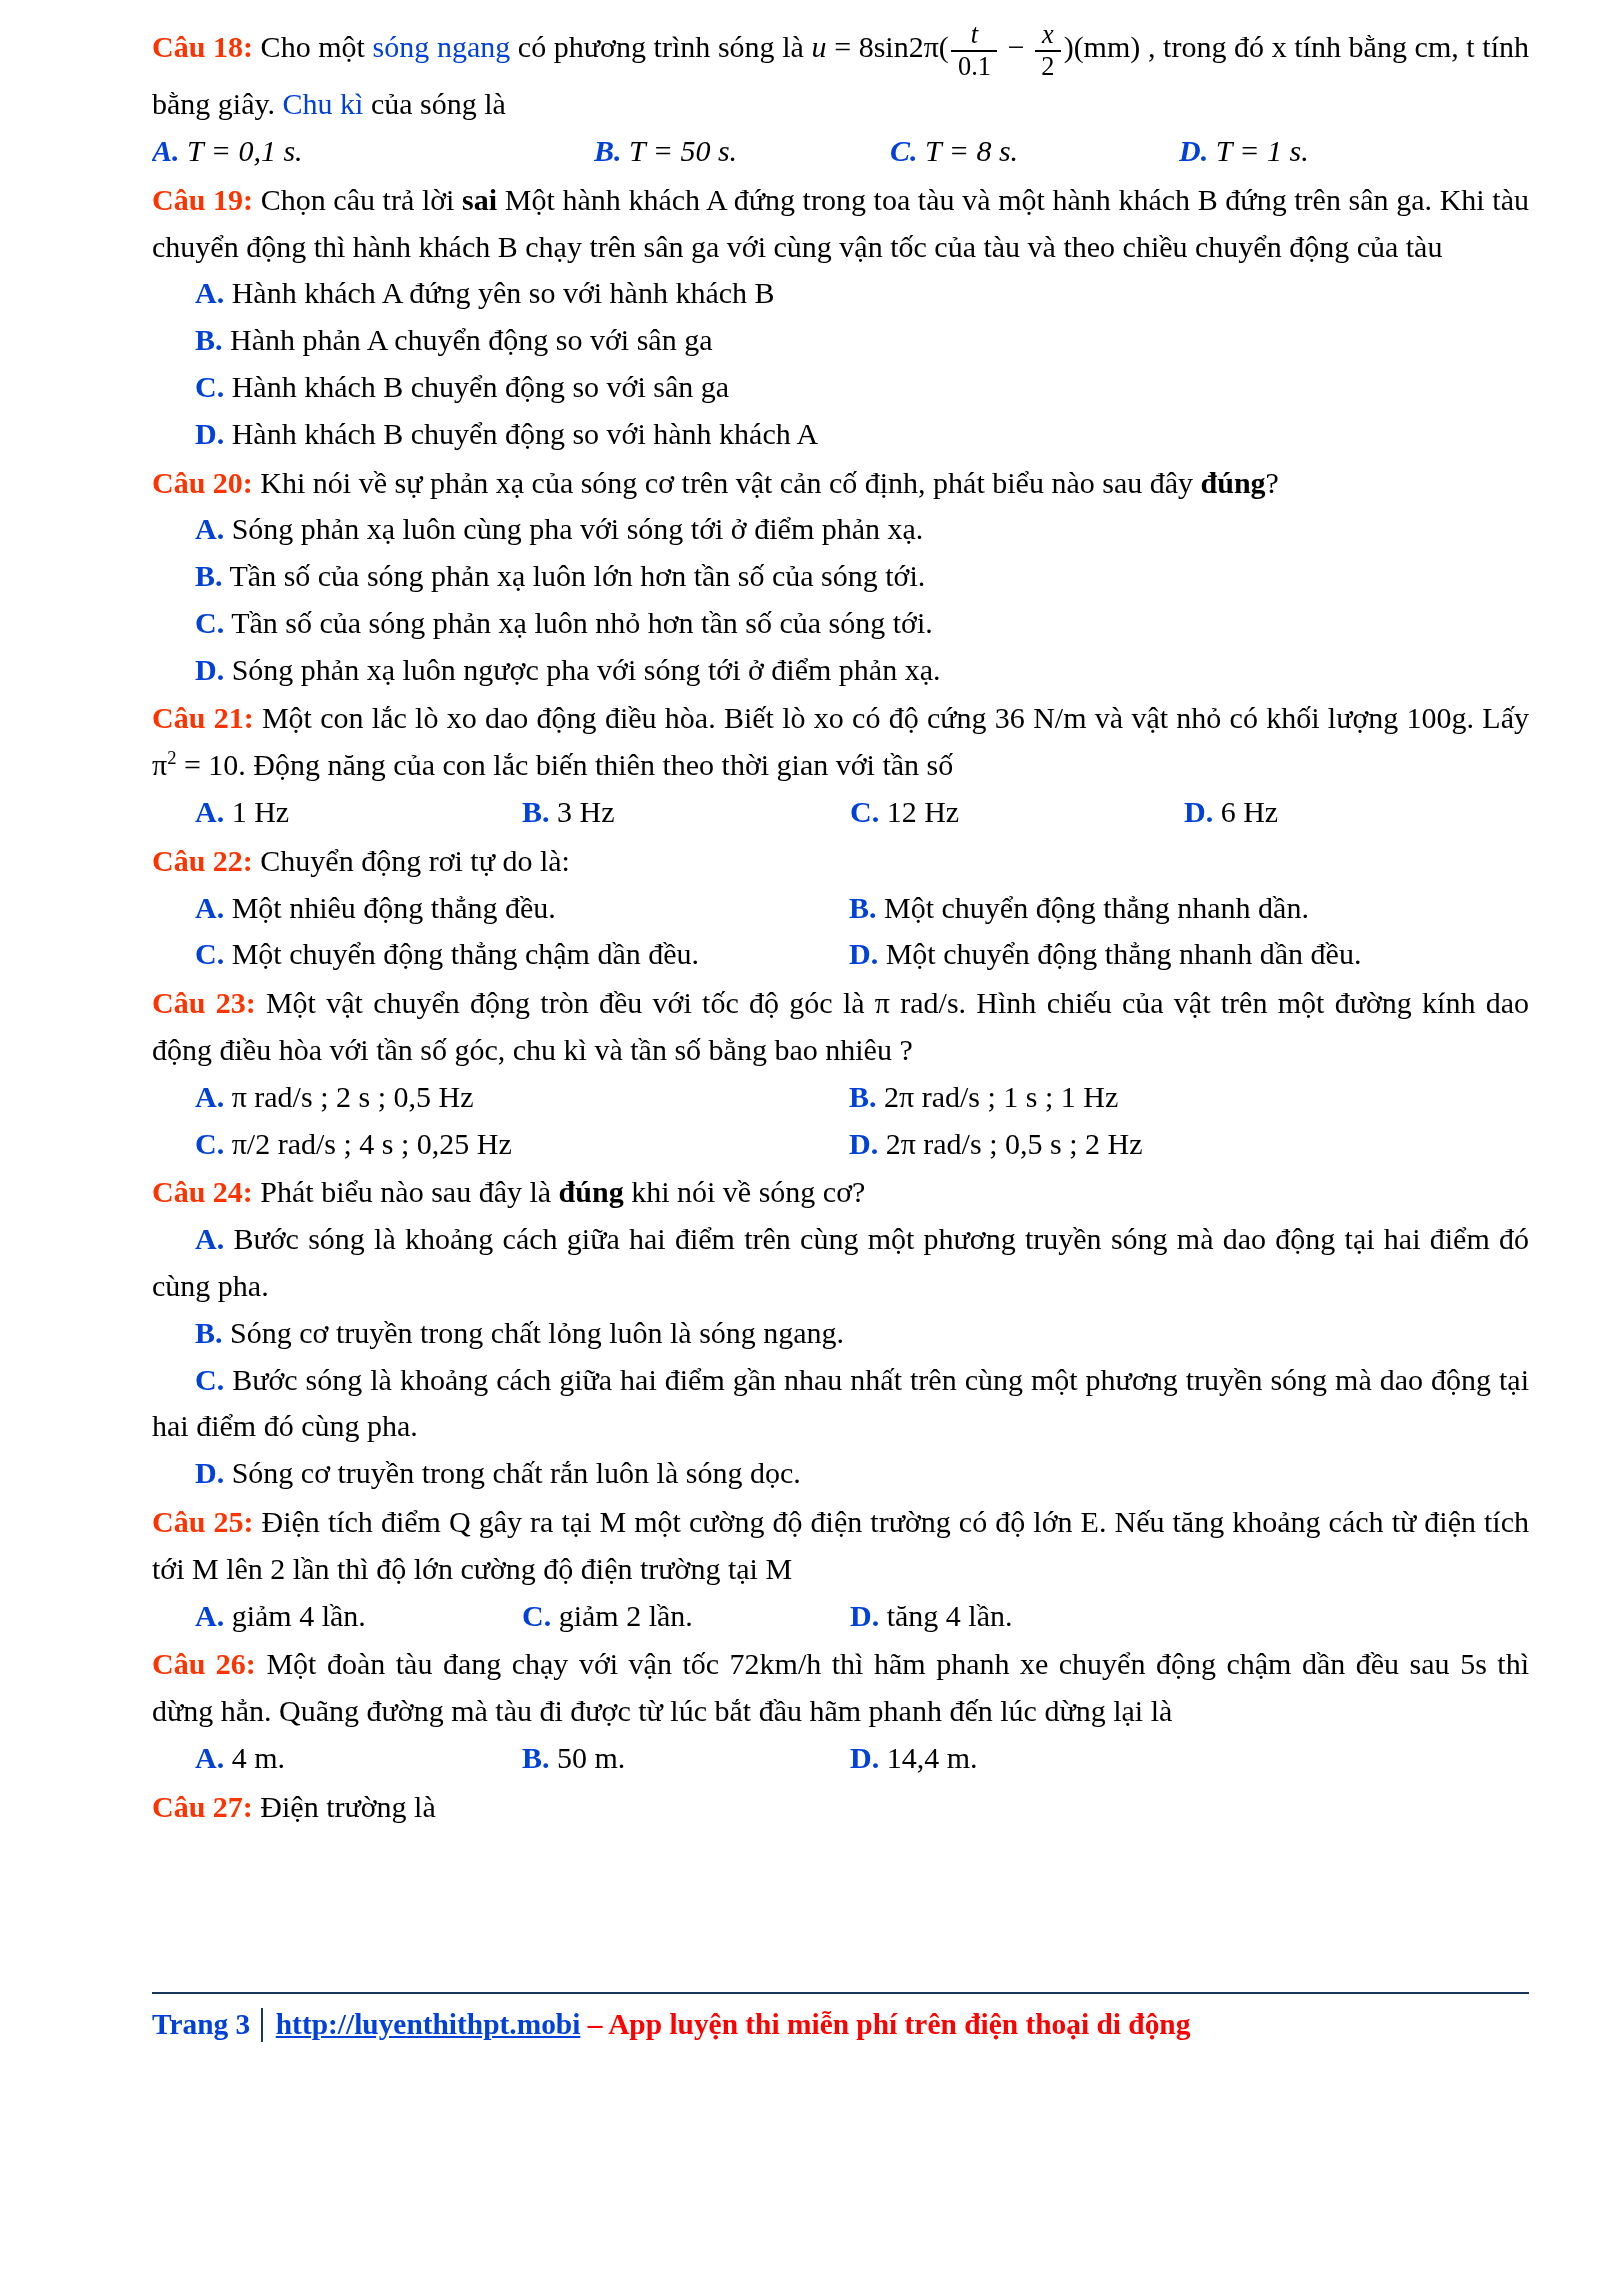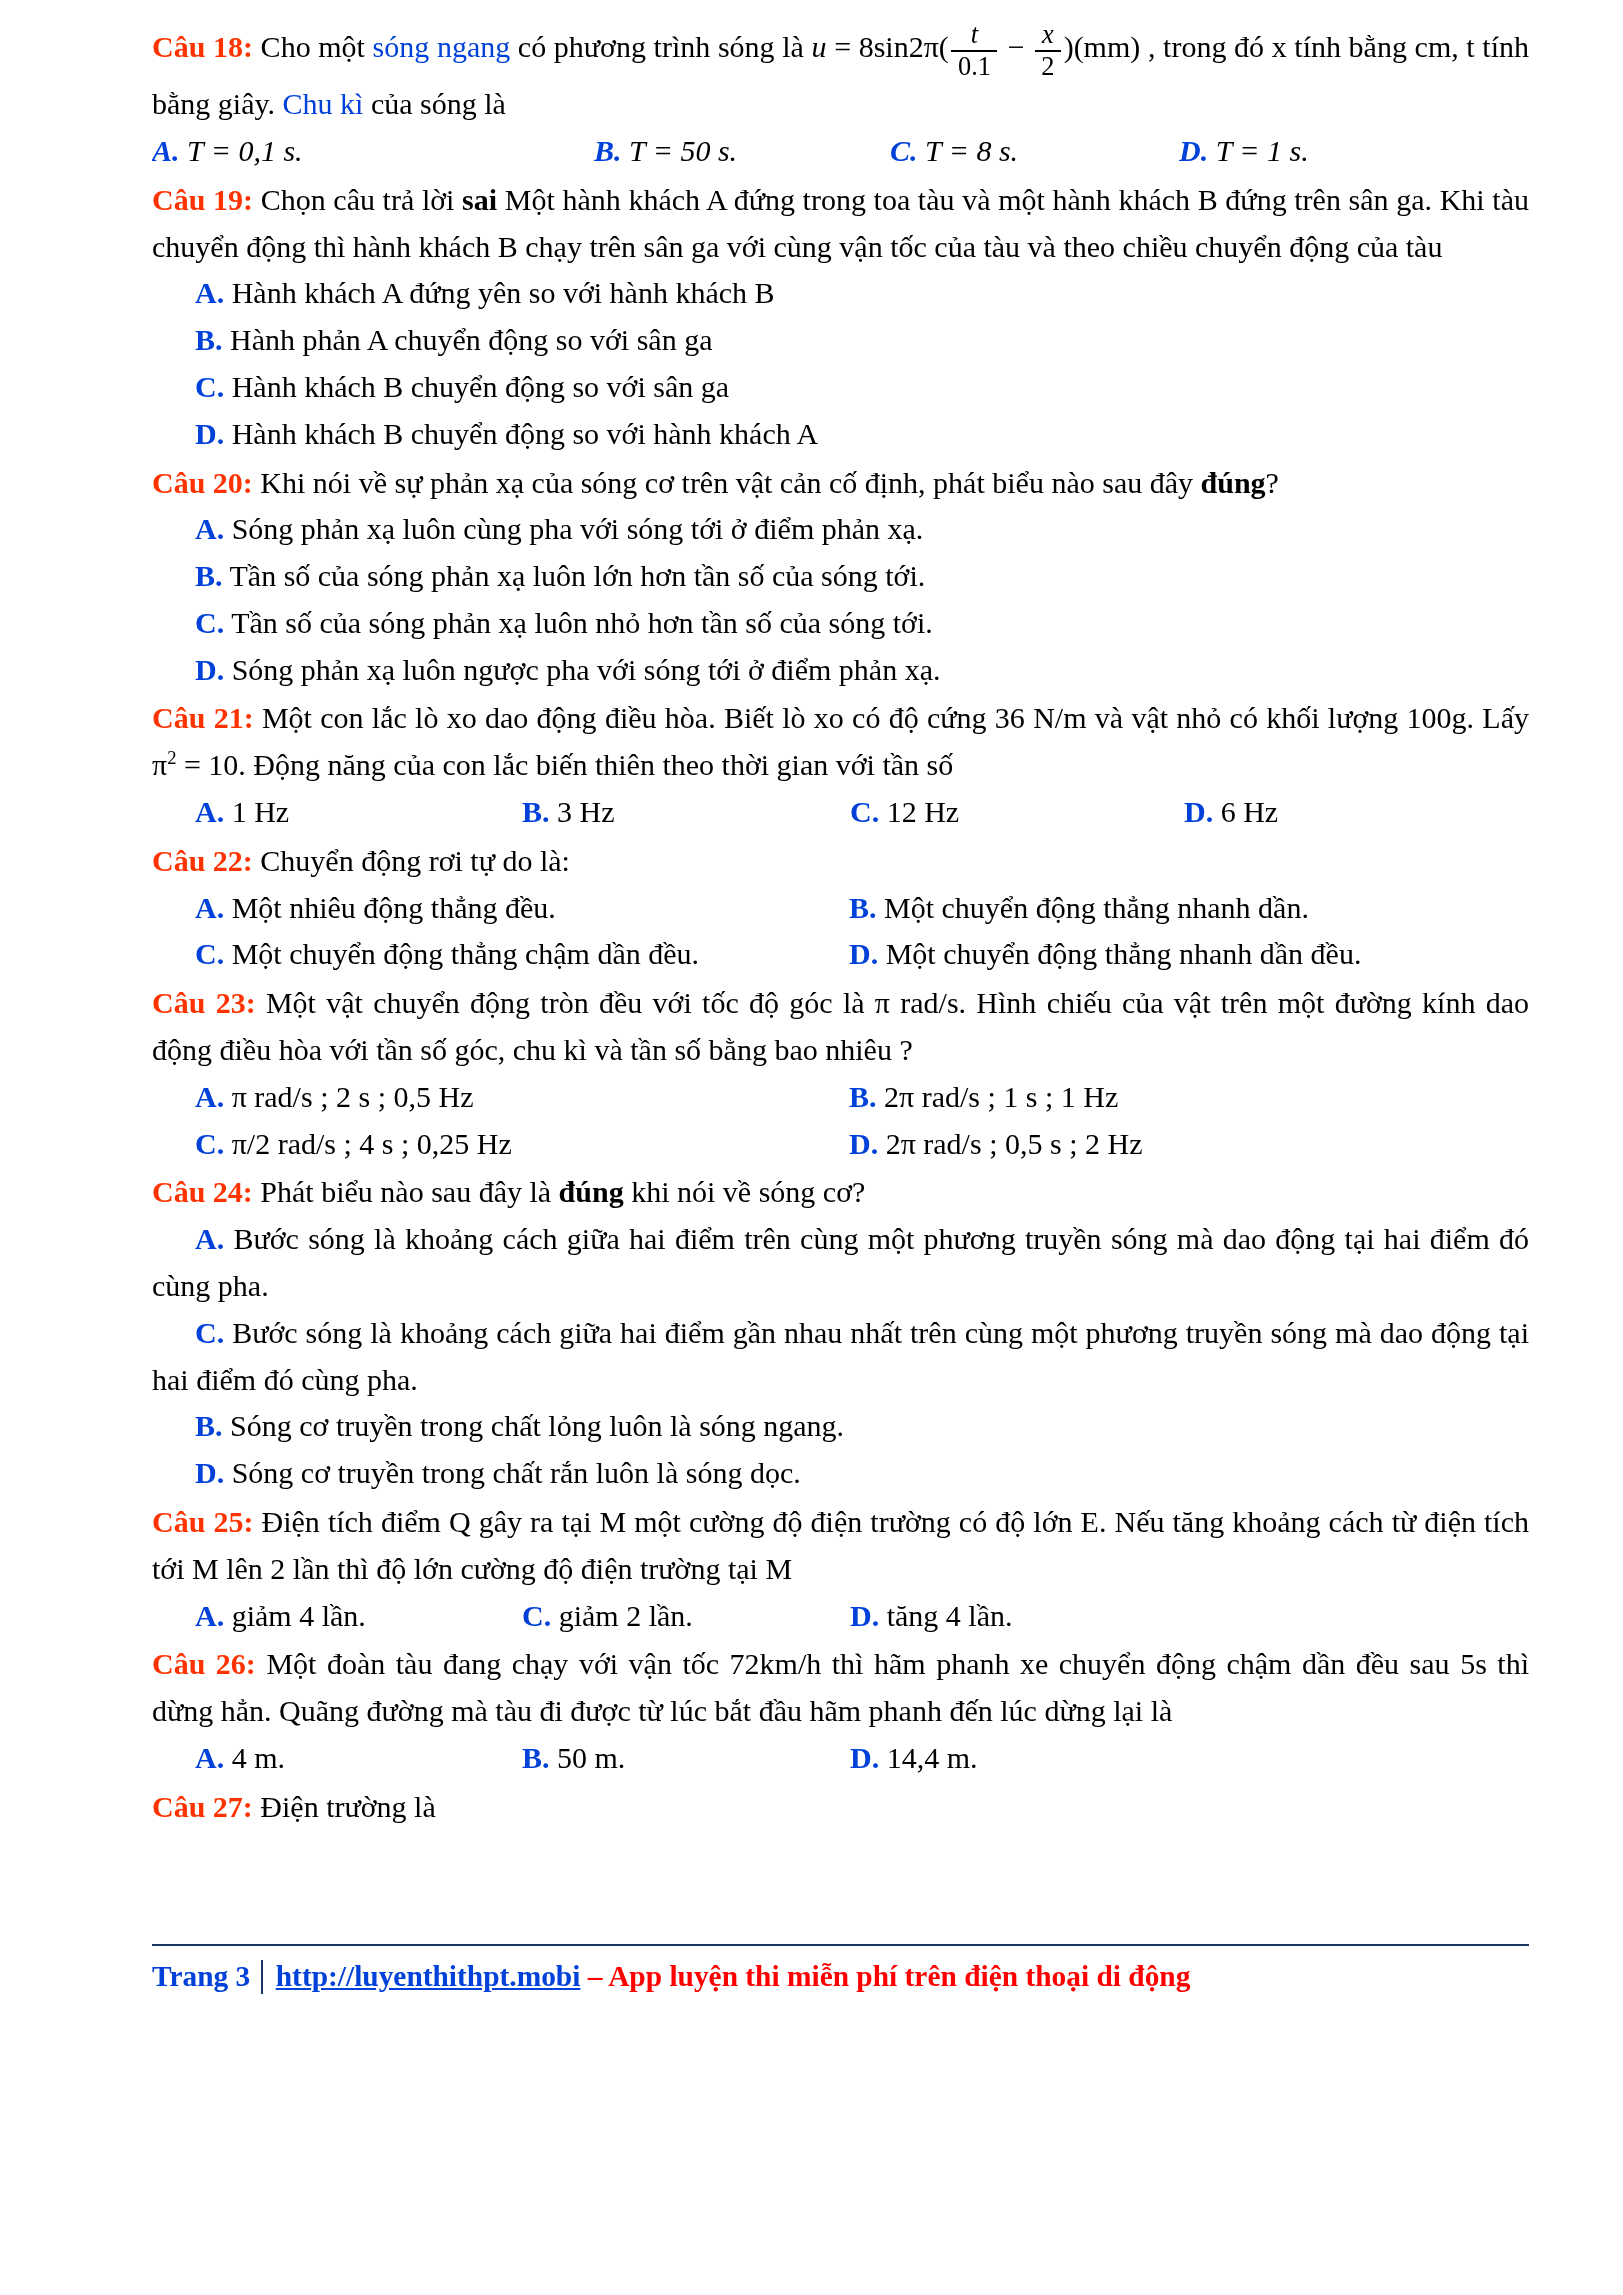--- a/index.html
+++ b/index.html
@@ -42,21 +42,21 @@
   .opt-stacked { text-align: justify; text-indent: 43px; }
 
   .opts { display: grid; }
   .opt-cell { white-space: nowrap; overflow: hidden; }
   .opts-inline4a { grid-template-columns: 442px 296px 289px auto; font-style: italic; }
   .opts-inline4b { padding-left: 43px; grid-template-columns: 327px 328px 334px auto; }
   .opts-twocol   { padding-left: 43px; grid-template-columns: 654px auto; }
 
   .footer {
     position: absolute;
-    left: 152px; top: 1944px;
+    left: 152px; top: 1992px;
     width: 1377px;
     border-top: 2.6px solid #17365d;
     padding-top: 7.9px;
     font-weight: bold;
     font-size: 29.4px;
     white-space: nowrap;
   }
   .footer-pagenum { color: #0041d9; }
   .footer-vbar {
     display: inline-block;
@@ -121,22 +121,22 @@
         <div class="opts opts-twocol">
           <div class="opt-cell"><span class="opt-key">A.</span> <span>π rad/s ; 2 s ; 0,5 Hz</span></div>
           <div class="opt-cell"><span class="opt-key">B.</span> <span>2π rad/s ; 1 s ; 1 Hz</span></div>
           <div class="opt-cell"><span class="opt-key">C.</span> <span>π/2  rad/s ; 4 s ; 0,25 Hz</span></div>
           <div class="opt-cell"><span class="opt-key">D.</span> <span>2π rad/s ; 0,5 s ; 2 Hz</span></div>
         </div>
       </div>
       <div class="question">
         <div class="para q-intro"><span class="q-label">Câu 24:</span><span> Phát biểu nào sau đây là </span><span class="t-bold">đúng</span><span> khi nói về sóng cơ?</span></div>
         <div class="para opt-stacked"><span class="opt-key">A.</span> <span>Bước sóng là khoảng cách giữa hai điểm trên cùng một phương truyền sóng mà dao động tại hai điểm đó cùng pha.</span></div>
+        <div class="para opt-stacked"><span class="opt-key">B.</span> <span>Sóng cơ truyền trong chất lỏng luôn là sóng ngang.</span></div>
         <div class="para opt-stacked"><span class="opt-key">C.</span> <span>Bước sóng là khoảng cách giữa hai điểm gần nhau nhất trên cùng một phương truyền sóng mà dao động tại hai điểm đó cùng pha.</span></div>
-        <div class="para opt-stacked"><span class="opt-key">B.</span> <span>Sóng cơ truyền trong chất lỏng luôn là sóng ngang.</span></div>
         <div class="para opt-stacked"><span class="opt-key">D.</span> <span>Sóng cơ truyền trong chất rắn luôn là sóng dọc.</span></div>
       </div>
       <div class="question">
         <div class="para q-intro"><span class="q-label">Câu 25:</span><span> Điện tích điểm Q gây ra tại M một cường độ điện trường có độ lớn E. Nếu tăng khoảng cách từ điện tích tới M lên 2 lần thì độ lớn cường độ điện trường tại M</span></div>
         <div class="opts opts-inline4b">
           <div class="opt-cell"><span class="opt-key">A.</span> <span>giảm 4 lần.</span></div>
           <div class="opt-cell"><span class="opt-key">C.</span> <span>giảm 2 lần.</span></div>
           <div class="opt-cell"><span class="opt-key">D.</span> <span>tăng 4 lần.</span></div>
         </div>
       </div>

